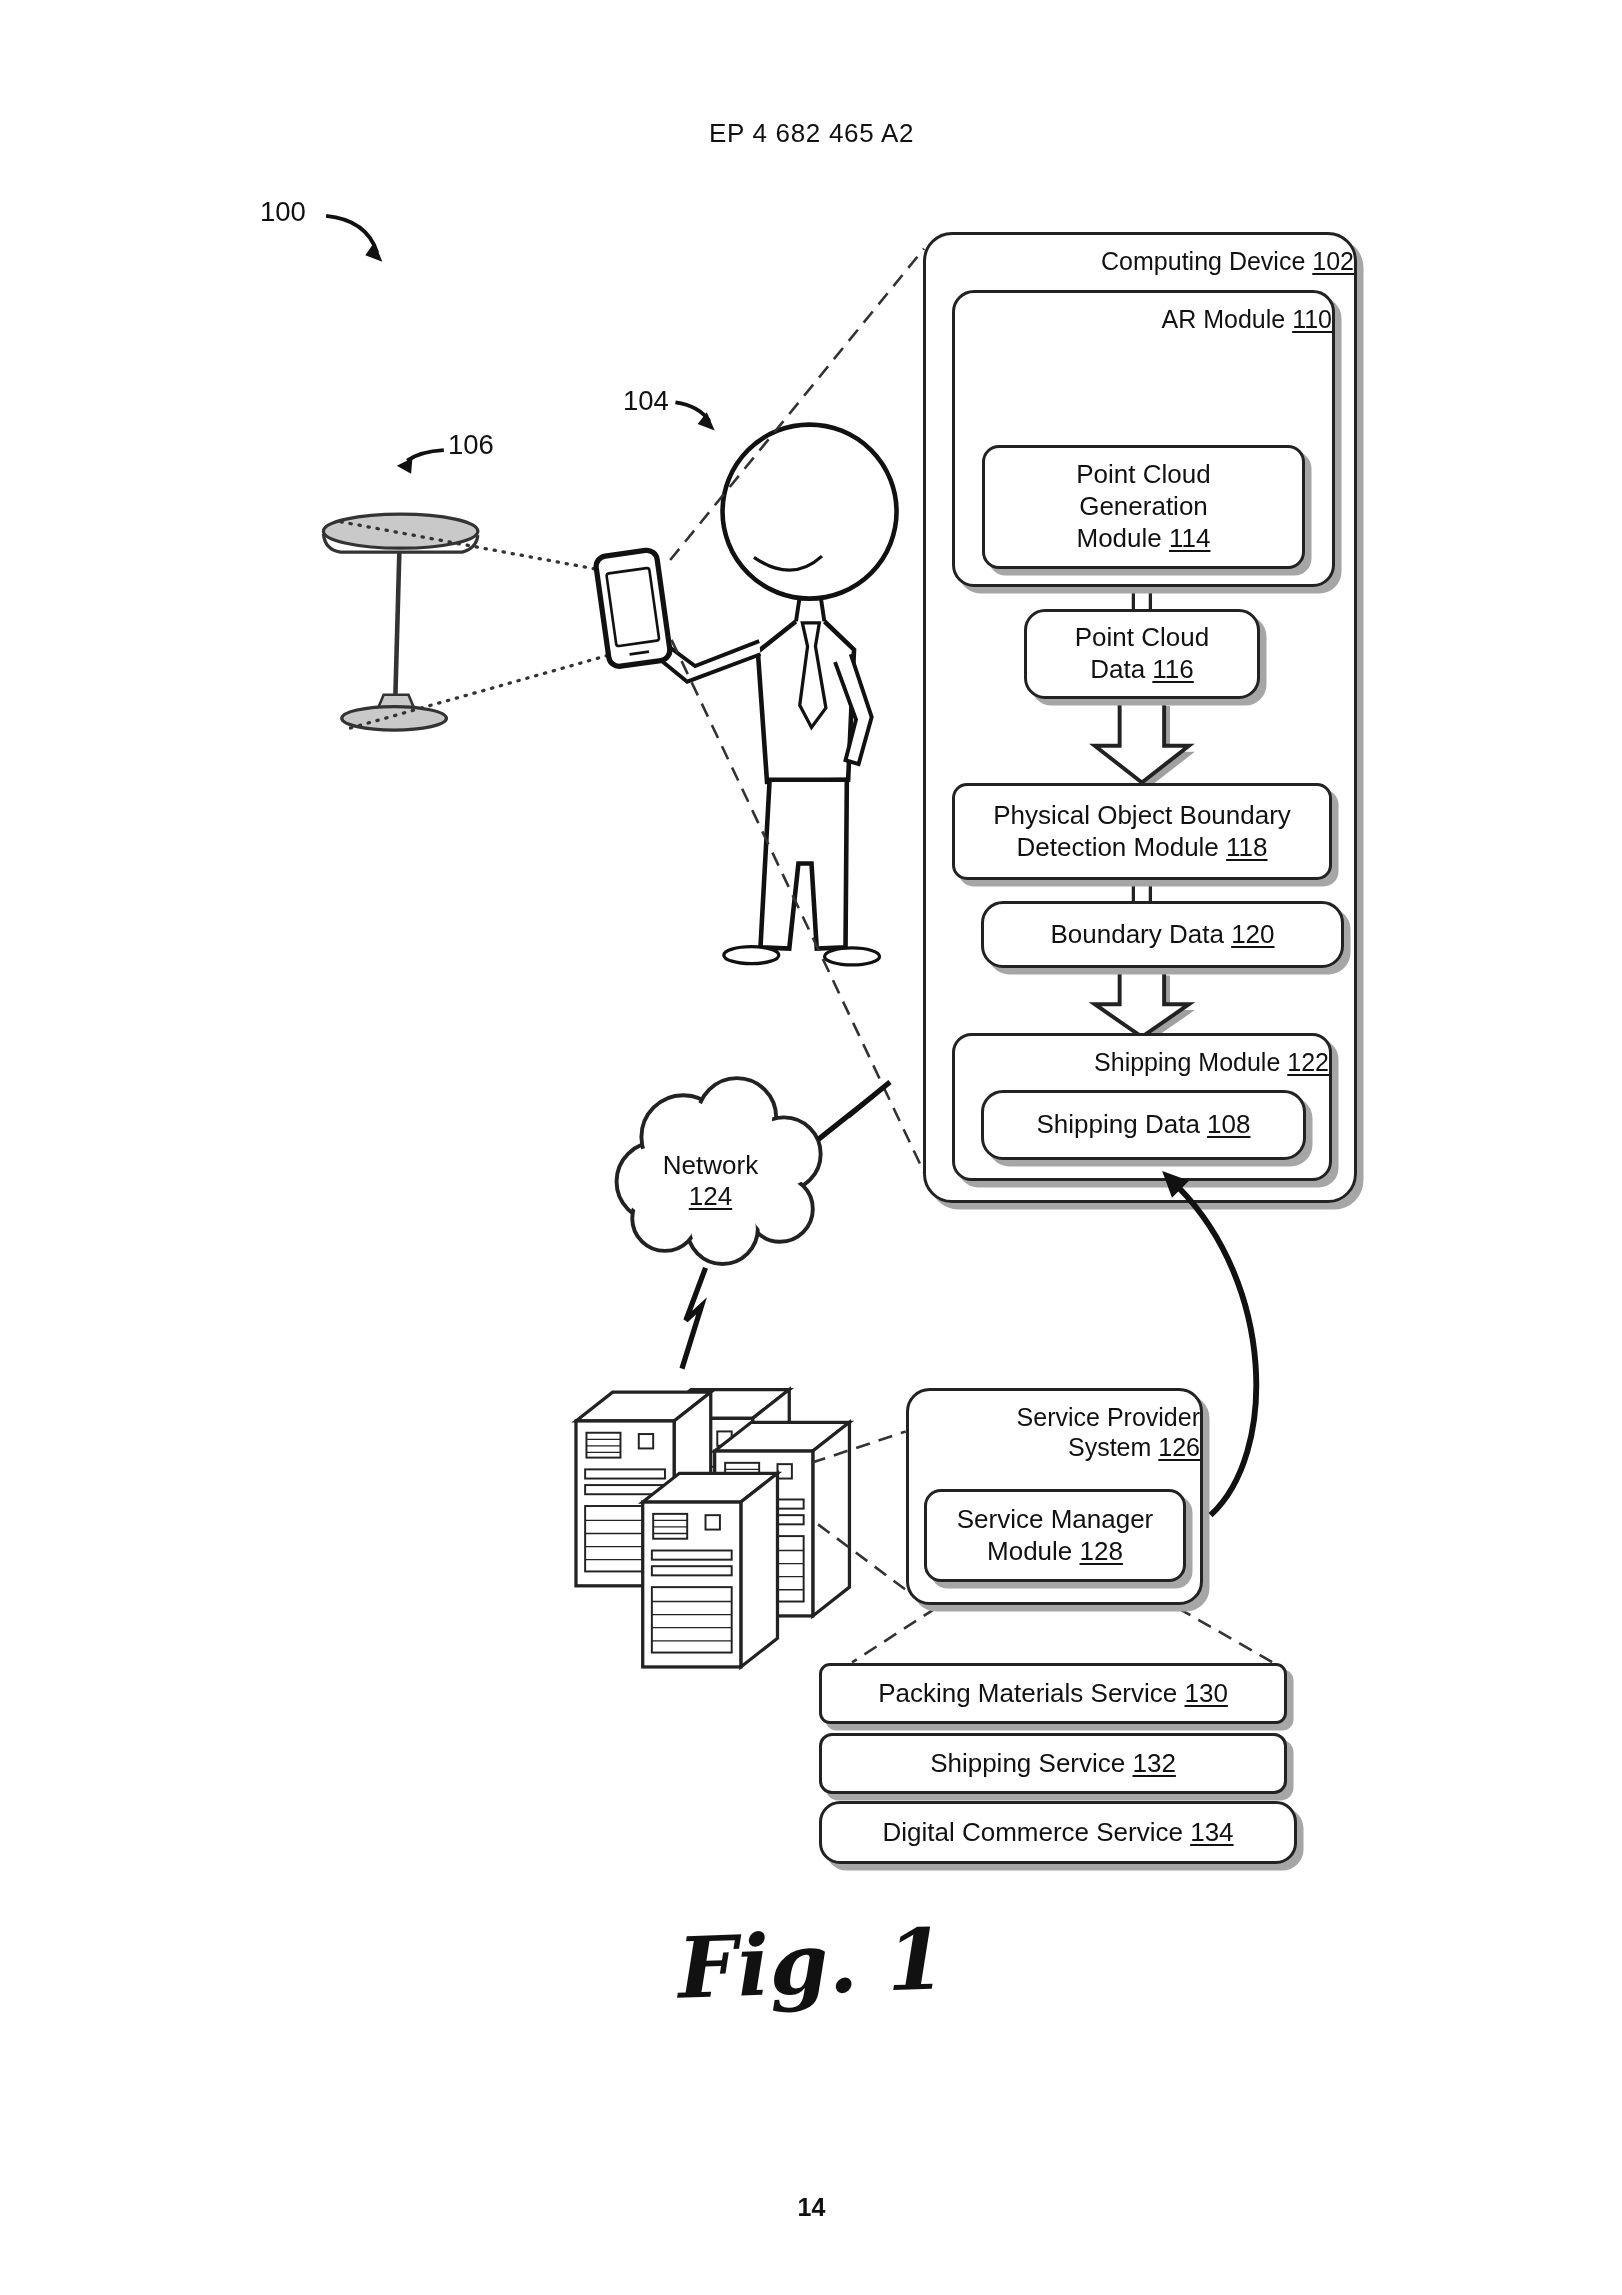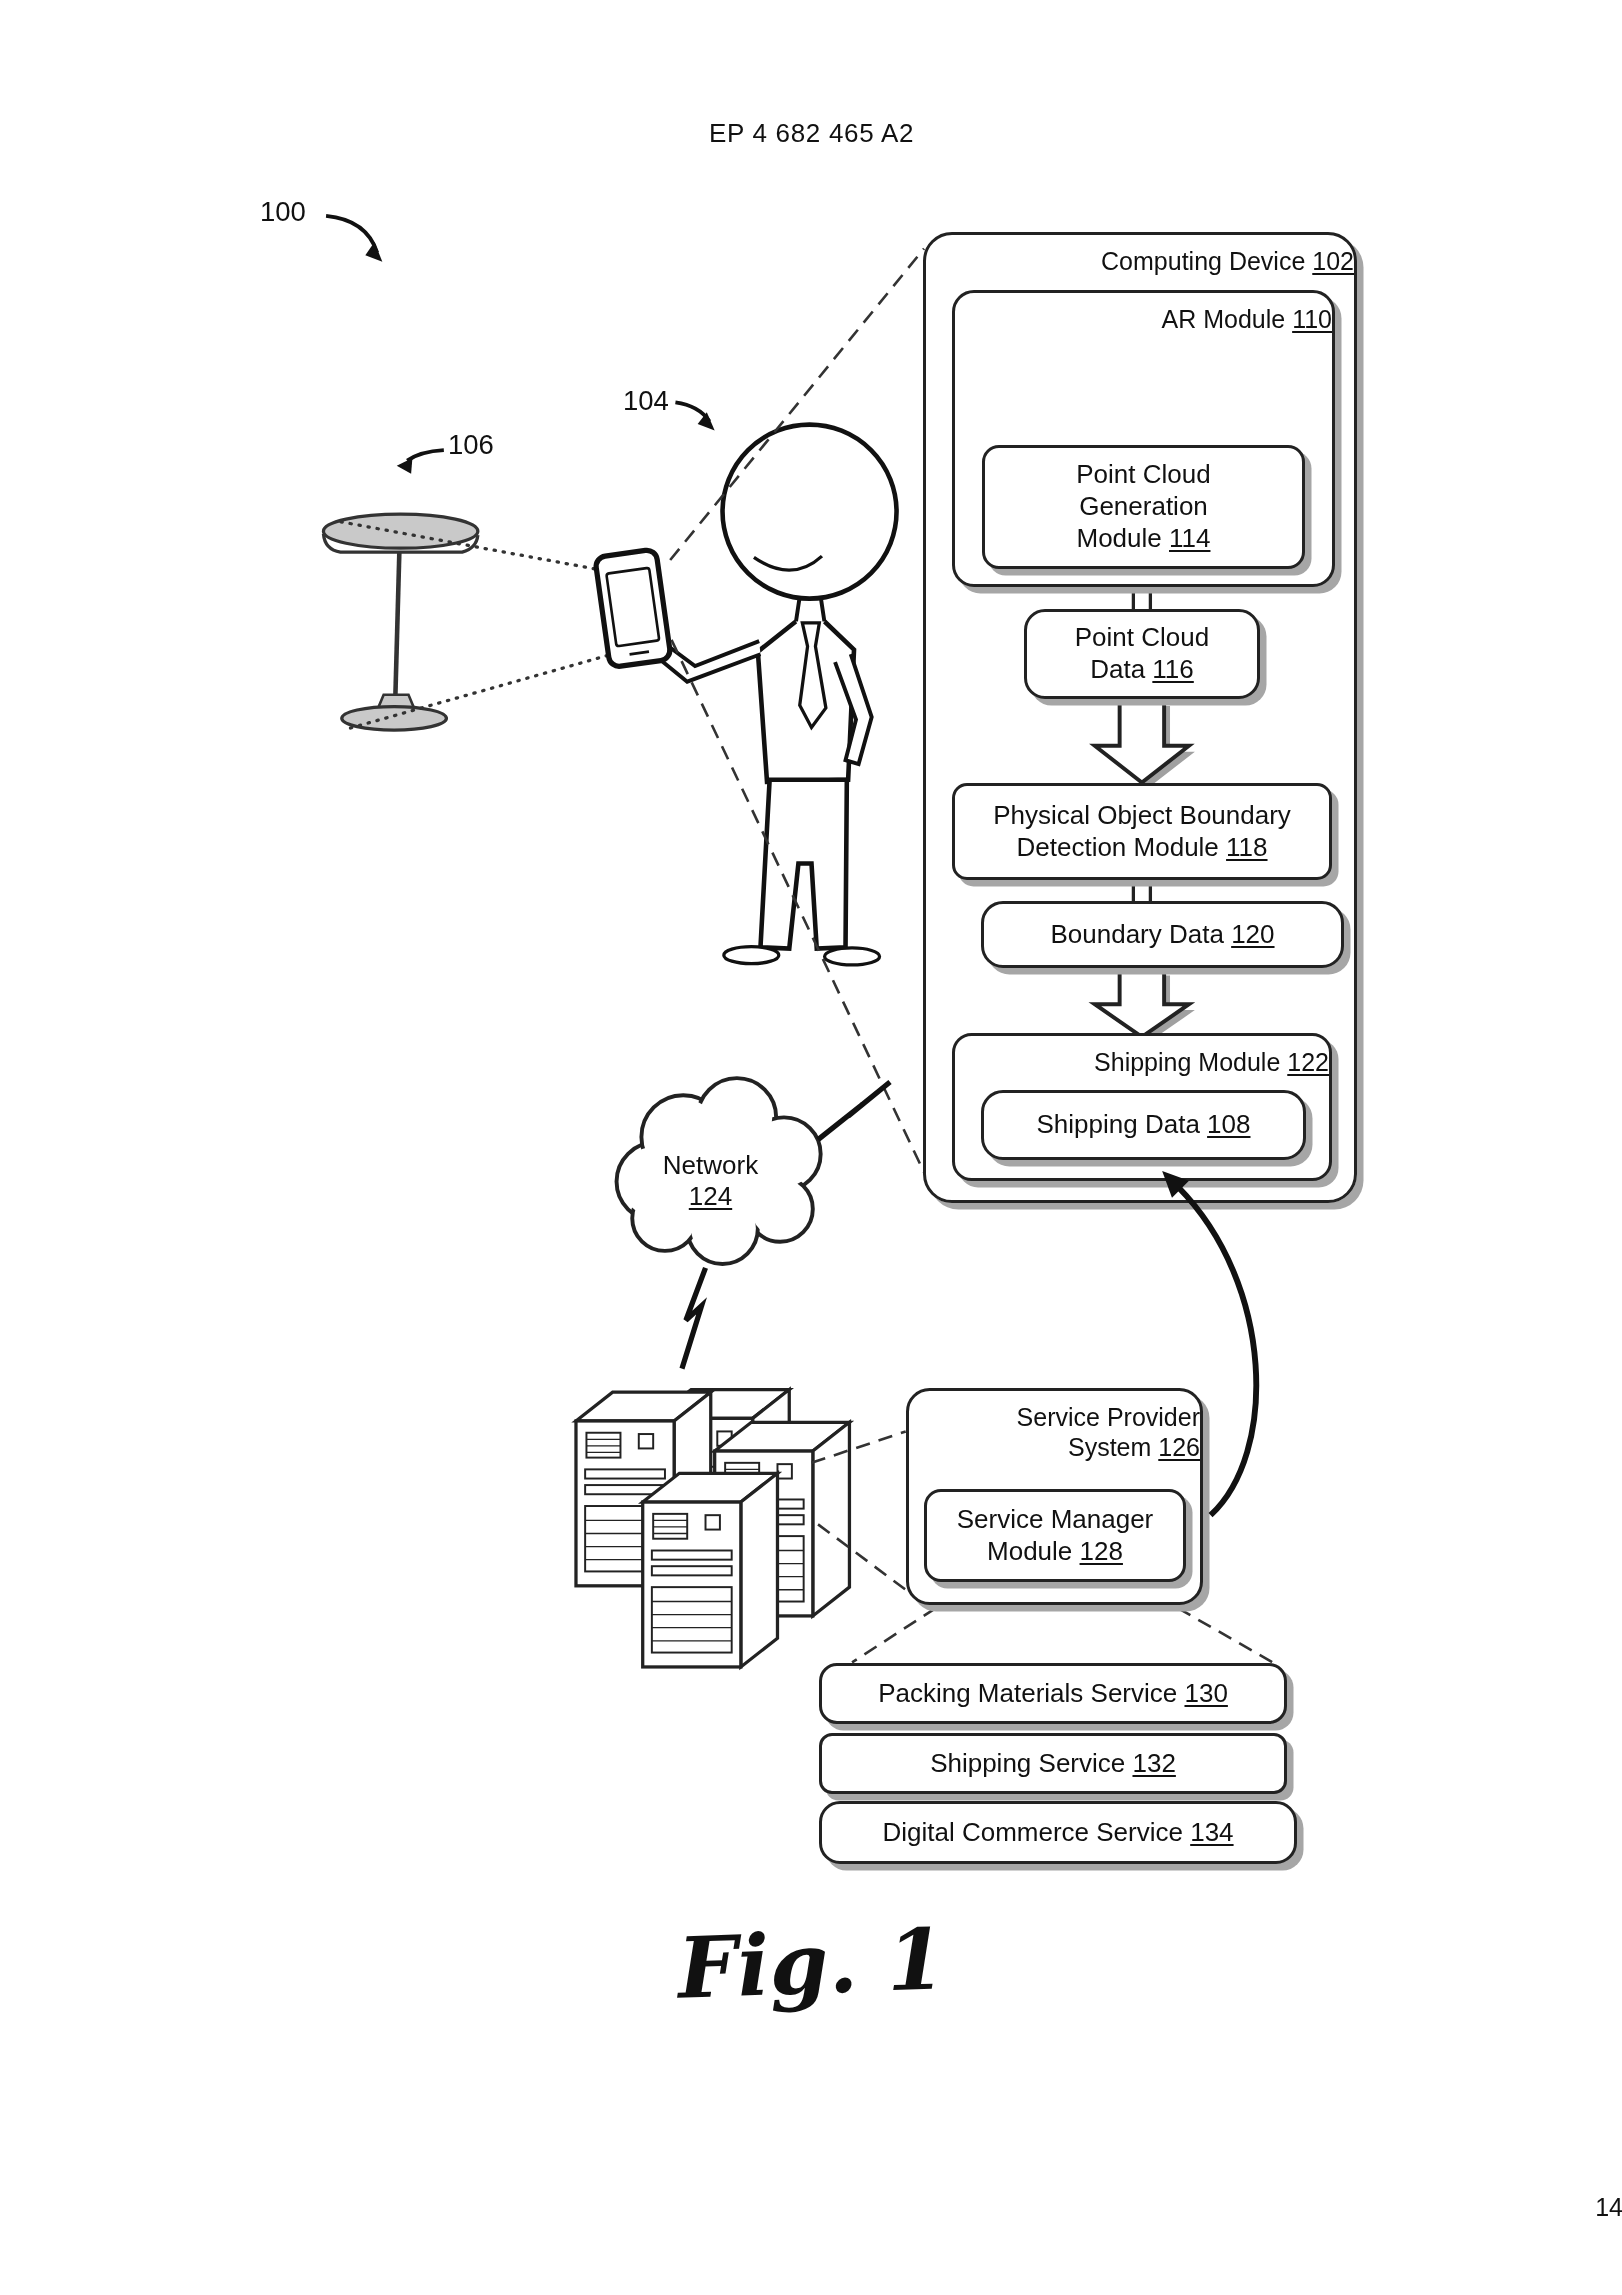--- a/index.html
+++ b/index.html
@@ -1,21 +1,21 @@
 <!DOCTYPE html>
 <html style="font-size:10.5px"><head>
 <meta charset="utf-8">
 <style>
   *{margin:0;padding:0;box-sizing:border-box}
   html,body{background:#ffffff;font-family:"Liberation Sans",sans-serif;color:#111}
   .page{position:relative;width:1623px;height:2295px;background:#fff;overflow:hidden}
   svg.under{position:absolute;left:0;top:0;z-index:1}
   svg.over{position:absolute;left:0;top:0;z-index:3;pointer-events:none}
   .hdr{position:absolute;top:118px;left:0;right:0;text-align:center;font-weight:normal;font-size:26px;letter-spacing:0.7px;z-index:2}
-  .pagenum{position:absolute;top:2193px;left:0;right:0;text-align:right;font-size:25px;font-weight:normal;z-index:2}
+  .pagenum{position:absolute;top:2193px;left:0;right:0;text-align:center;font-size:25px;font-weight:bold;z-index:2}
   .fig{position:absolute;top:1914px;left:0;right:0;text-align:center;font-family:"DejaVu Serif",serif;
        font-style:italic;font-weight:bold;font-size:84px;z-index:2;transform:rotate(-2deg)}
   .label{position:absolute;font-size:27.5px;z-index:2}
   .pbox{position:absolute;border:3.3px solid #222;background:#fff;border-radius:18.3px;
         display:flex;align-items:center;justify-content:center;z-index:2;
         box-shadow:6.5px 6.5px 0 #a6a6a6}
   .container{background:transparent;display:block}
   .txt{white-space:pre-line;text-align:center;font-size:26px;line-height:1.22}
   .ctitle{position:absolute;top:10.5px;left:0;right:0;text-align:right;font-size:25px;white-space:pre-line;line-height:1.22}
   .cloud-label{position:absolute;z-index:2;text-align:center}
@@ -204,21 +204,21 @@
   <div class="pbox container" style="left:906px;top:1388px;width:297px;height:217px;border-radius:23.6px;background:#fff">
     <div class="ctitle"><span>Service Provider
 System</span> <u>126</u></div>
   </div>
 
   <div class="pbox" style="left:924px;top:1489px;width:262px;height:93px;border-radius:17px">
     <div class="txt"><span>Service Manager
 Module</span> <u>128</u></div>
   </div>
 
-  <div class="pbox" style="left:819px;top:1663px;width:468px;height:61px;border-radius:18px">
+  <div class="pbox" style="left:819px;top:1663px;width:468px;height:61px;border-radius:11px">
     <div class="txt"><span>Packing Materials Service</span> <u>130</u></div>
   </div>
   <div class="pbox" style="left:819px;top:1733px;width:468px;height:61px;border-radius:13px">
     <div class="txt"><span>Shipping Service</span> <u>132</u></div>
   </div>
   <div class="pbox" style="left:819px;top:1801px;width:478px;height:63px;border-radius:21px">
     <div class="txt"><span>Digital Commerce Service</span> <u>134</u></div>
   </div>
 
   <div class="fig">Fig. 1</div>

